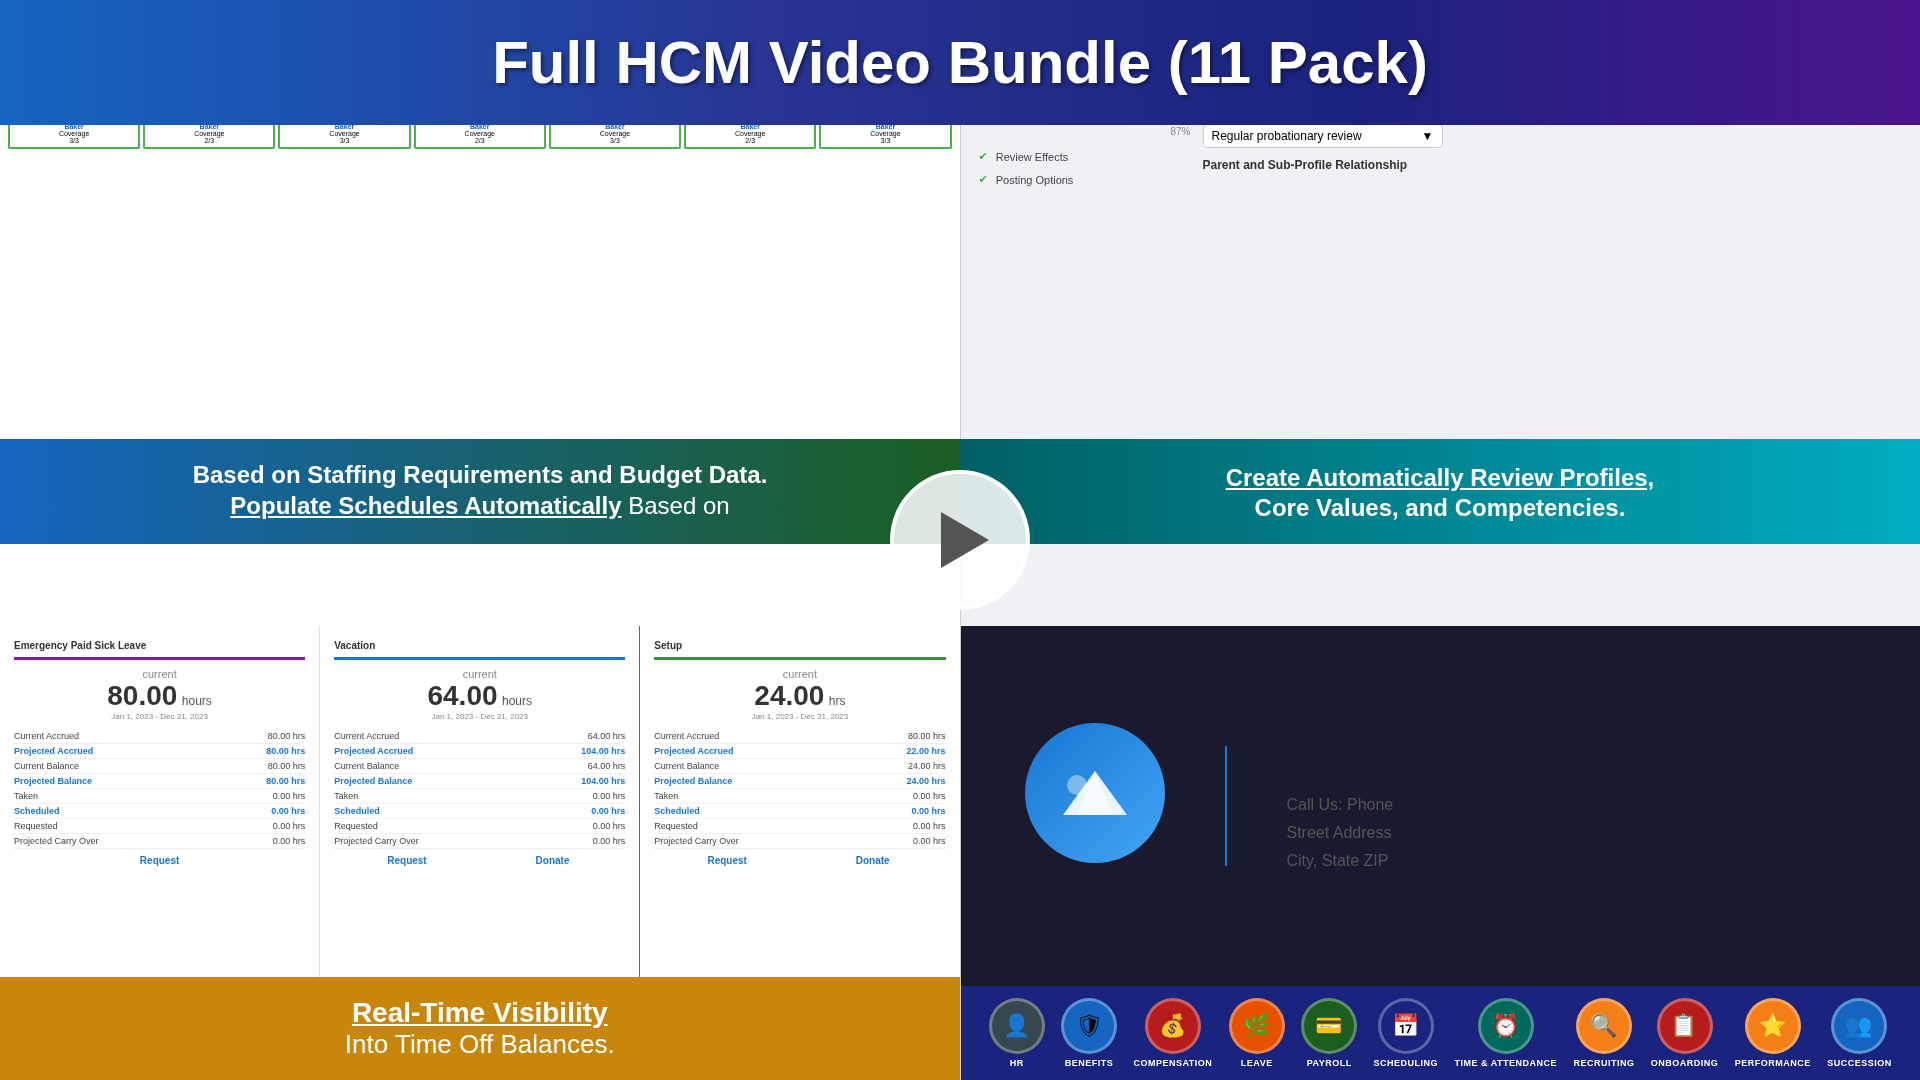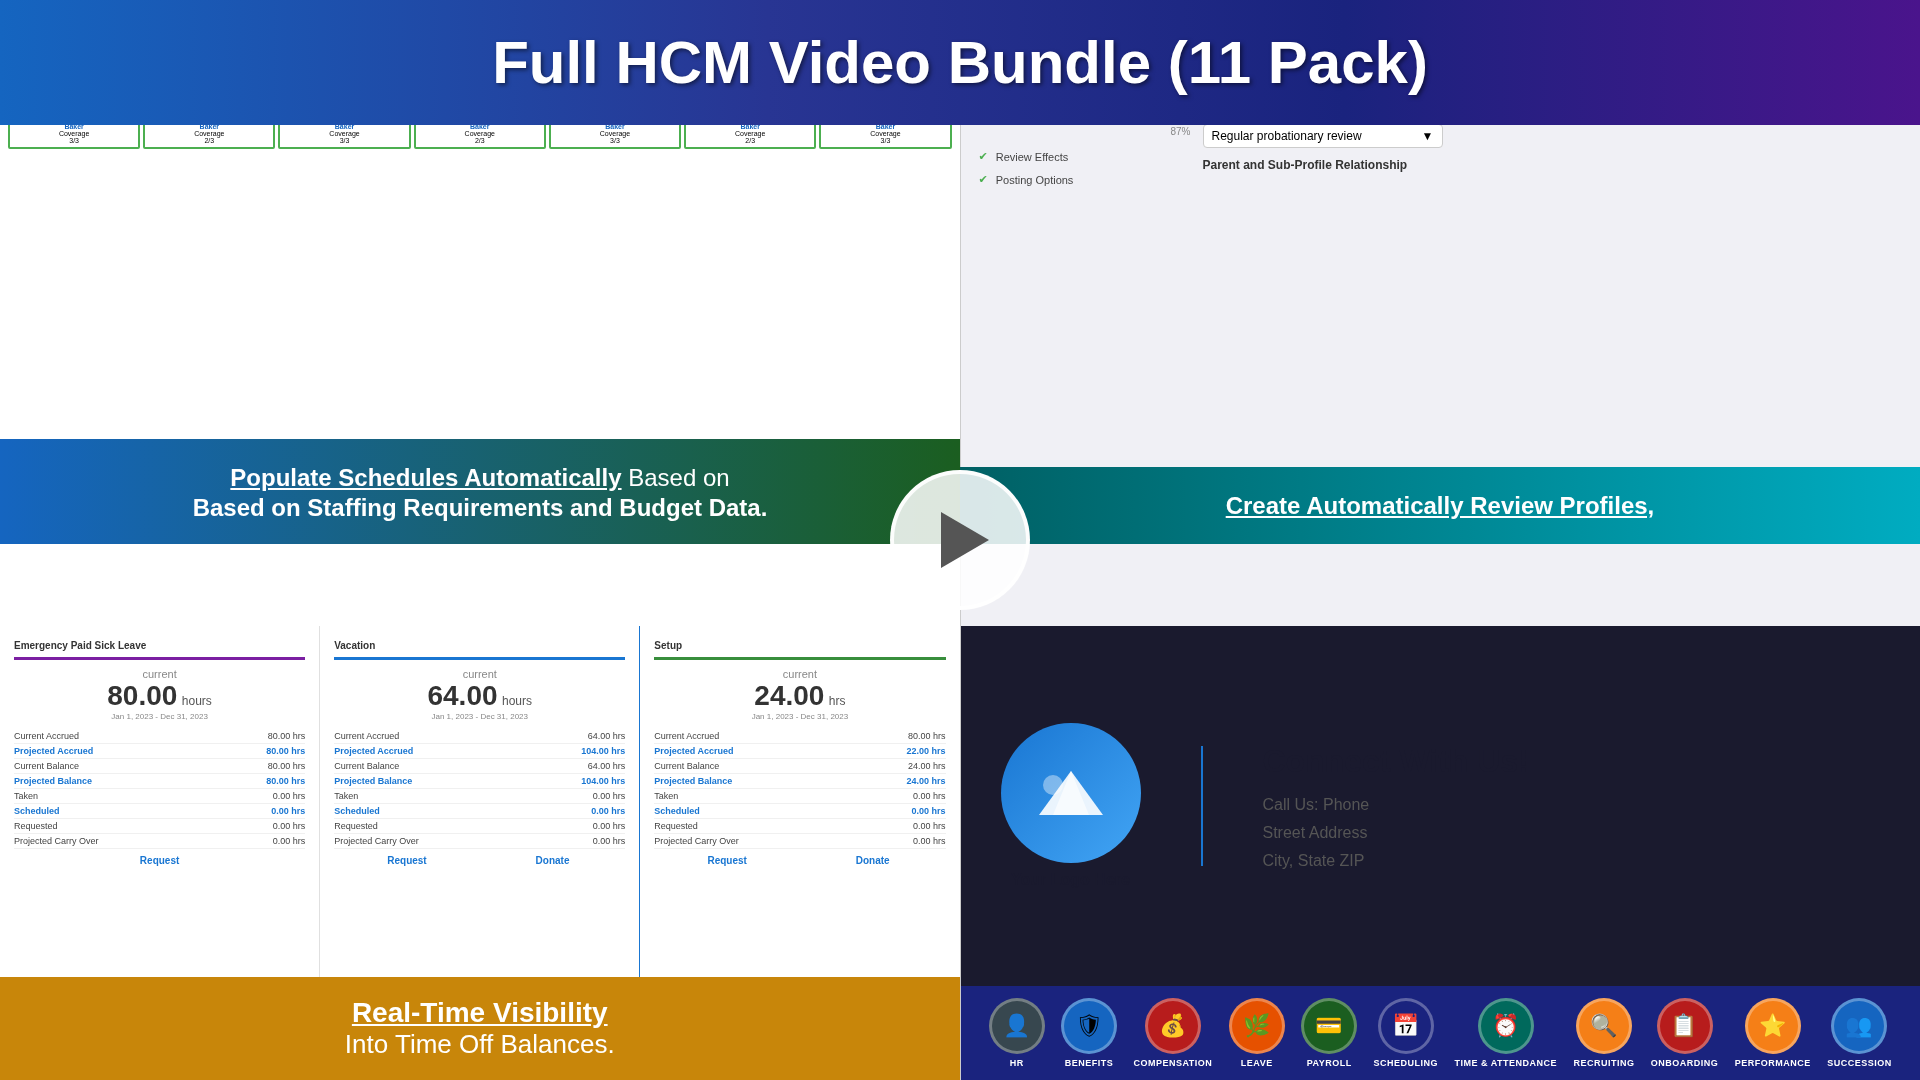--- a/index.html
+++ b/index.html
@@ -338,21 +338,21 @@
       color: #333;
       margin-top: 10px;
     }
 
     .connect-section {
       flex: 1;
       display: flex;
       align-items: center;
       justify-content: center;
       gap: 60px;
-      padding: 20px 40px;
+      padding: 20px 64px;
     }
 
     .logo-circle {
       width: 140px;
       height: 140px;
       border-radius: 50%;
       background: linear-gradient(135deg, #1976d2 0%, #42a5f5 100%);
       display: flex;
       align-items: center;
       justify-content: center;
@@ -974,30 +974,31 @@
         </div>
         <div class="module-icon">
           <div class="module-icon-circle" style="background:#1565c0;">👥</div>
           <span class="module-icon-label">SUCCESSION</span>
         </div>
       </div>
     </div>
   </div>
 
   <div style="position:absolute; bottom:calc(42% - 8px + 90px); left:0; width:50%; background:linear-gradient(to right,#1565c0,#1b5e20); padding:22px 40px; text-align:center;">
+    <p style="font-size:24px;color:#fff;font-weight:bold;">Based on Staffing Requirements and Budget Data.</p>
     <p style="font-size:24px;color:#fff;line-height:1.4;">
       <span style="text-decoration:underline;font-weight:bold;">Populate Schedules Automatically</span>
       <span> Based on</span>
     </p>
-    <p style="font-size:24px;color:#fff;font-weight:bold;">Based on Staffing Requirements and Budget Data.</p>
   </div>
 
   <div style="position:absolute; bottom:calc(42% - 8px + 90px); left:50%; right:0; background:linear-gradient(to right,#006064,#00acc1); padding:22px 40px; text-align:center;">
     <p style="font-size:24px;color:#fff;line-height:1.4;">
       <span style="text-decoration:underline;font-weight:bold;">Create Automatically Review Profiles,</span>
     </p>
+    <p style="font-size:24px;color:#fff;font-weight:bold;">Core Values, and Competencies.</p>
   </div>
 
   <div class="play-overlay">
     <div class="play-triangle"></div>
   </div>
 
 </div>
 
 </body></html>

